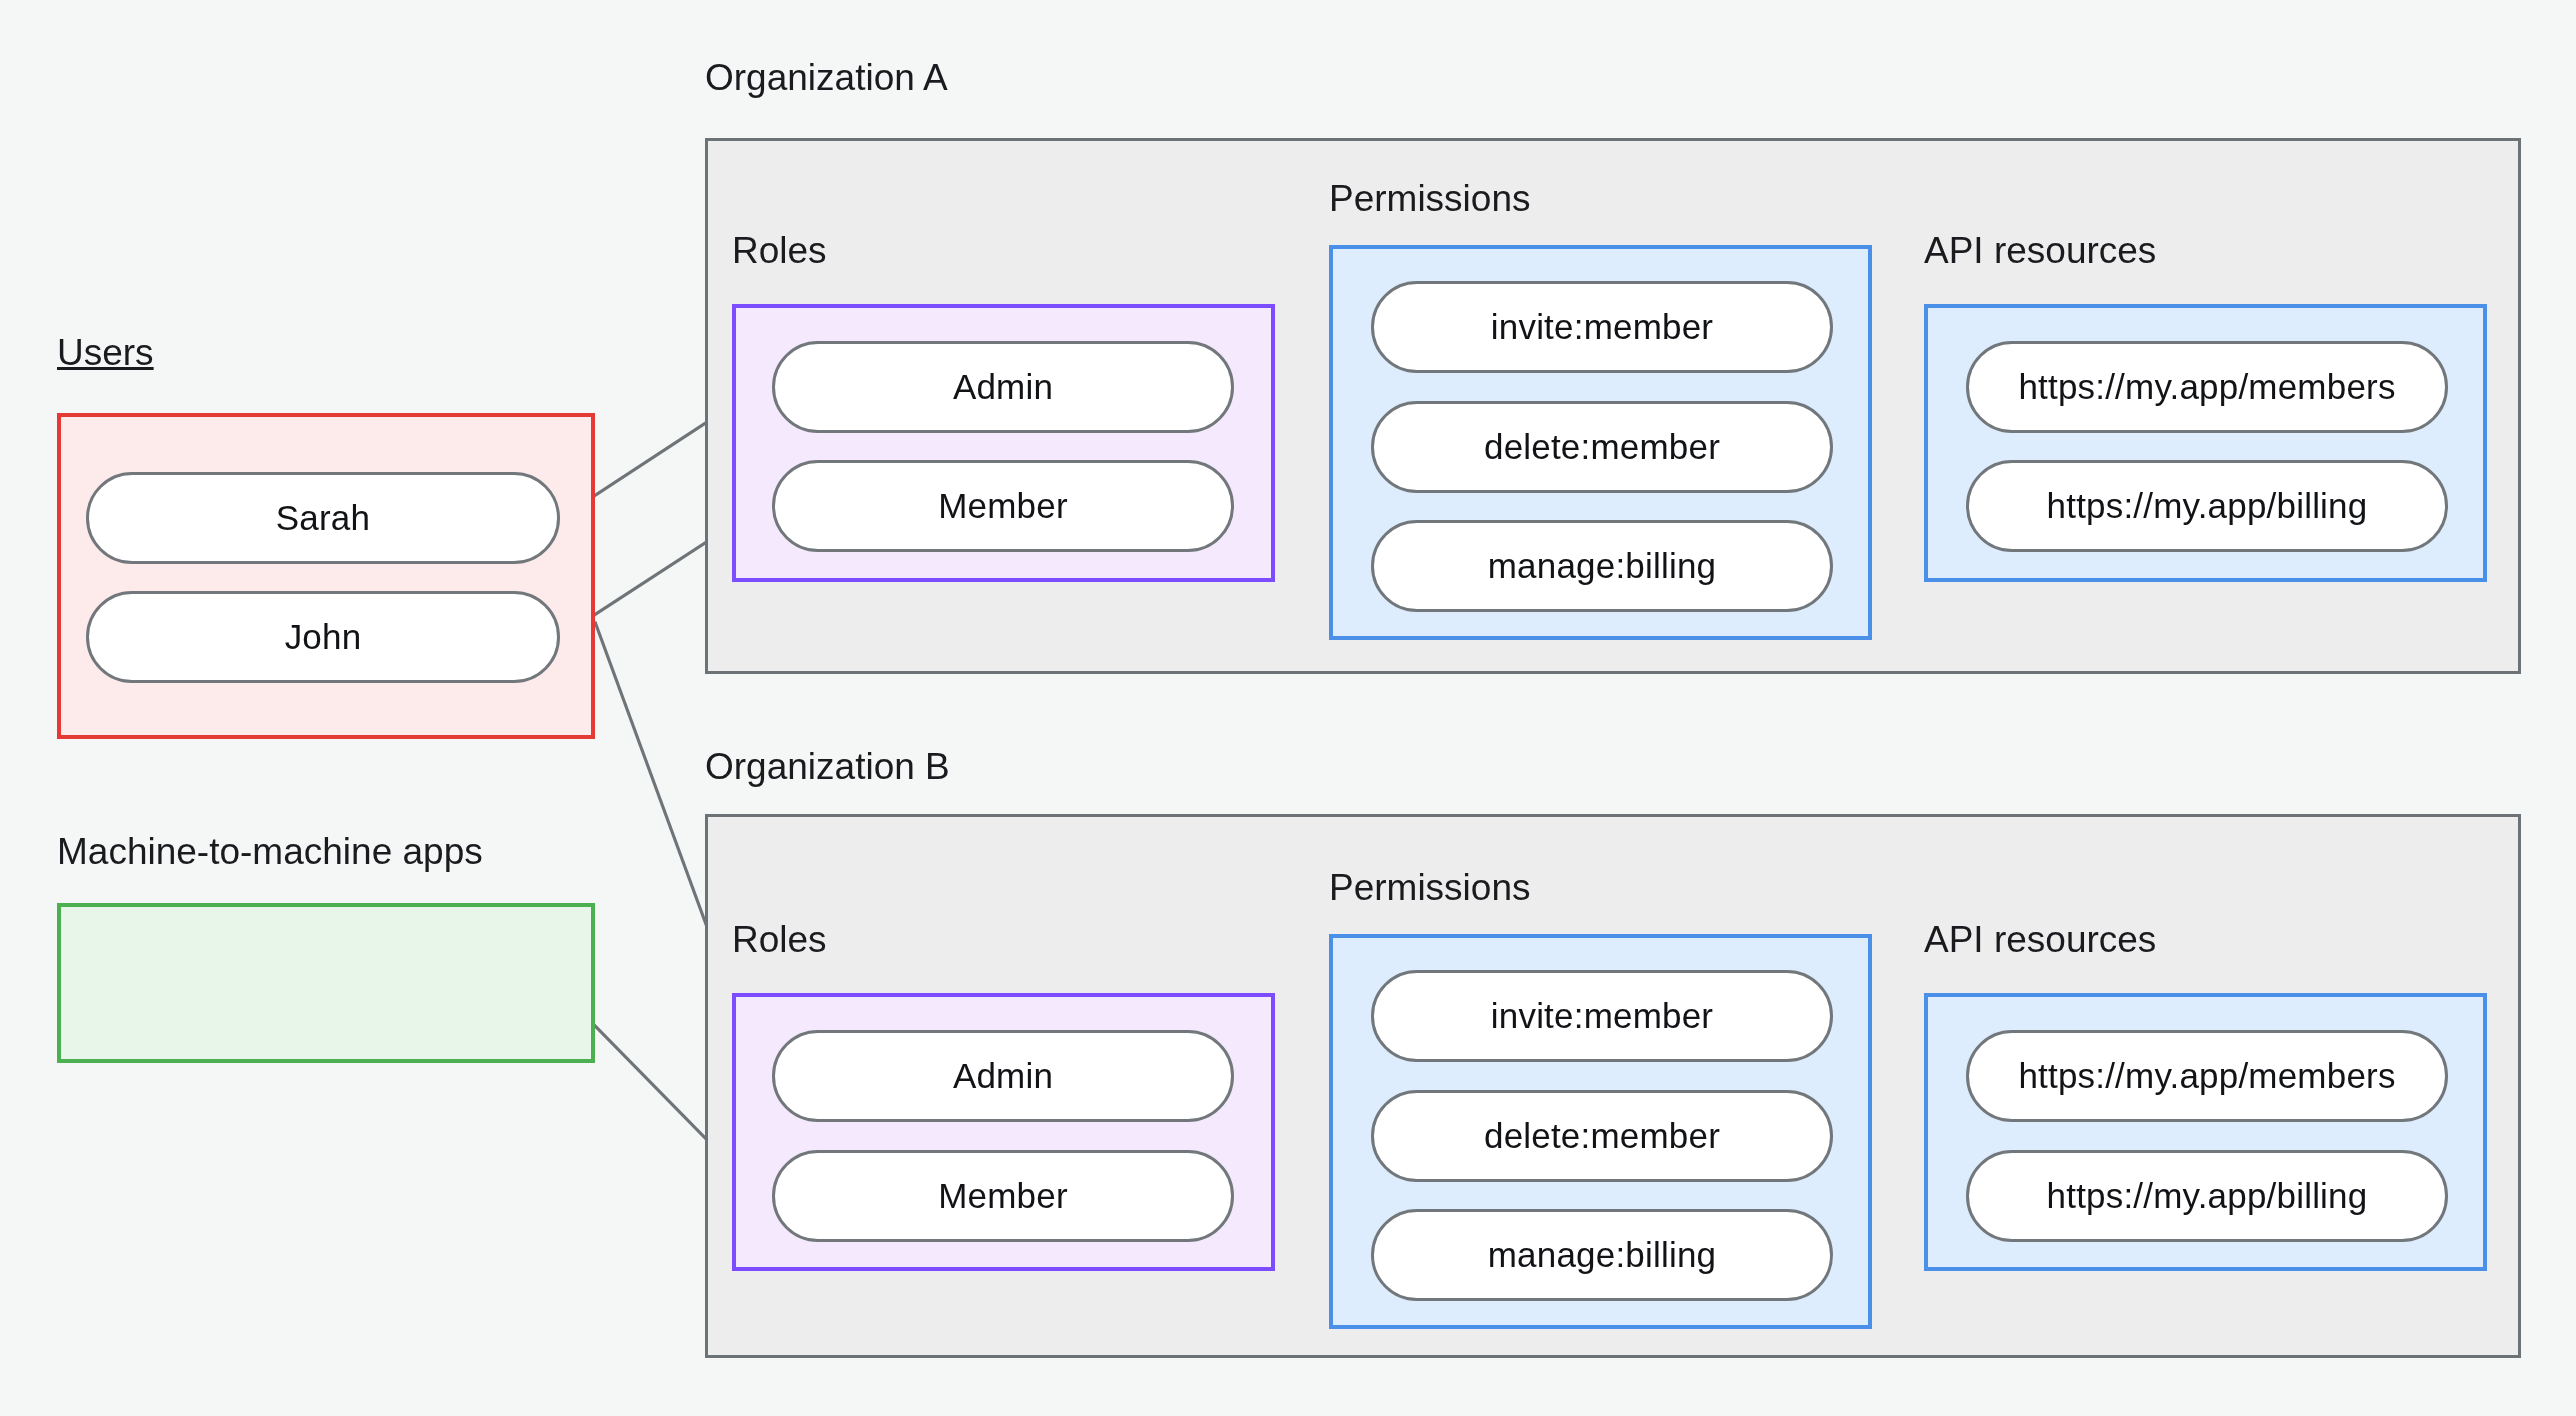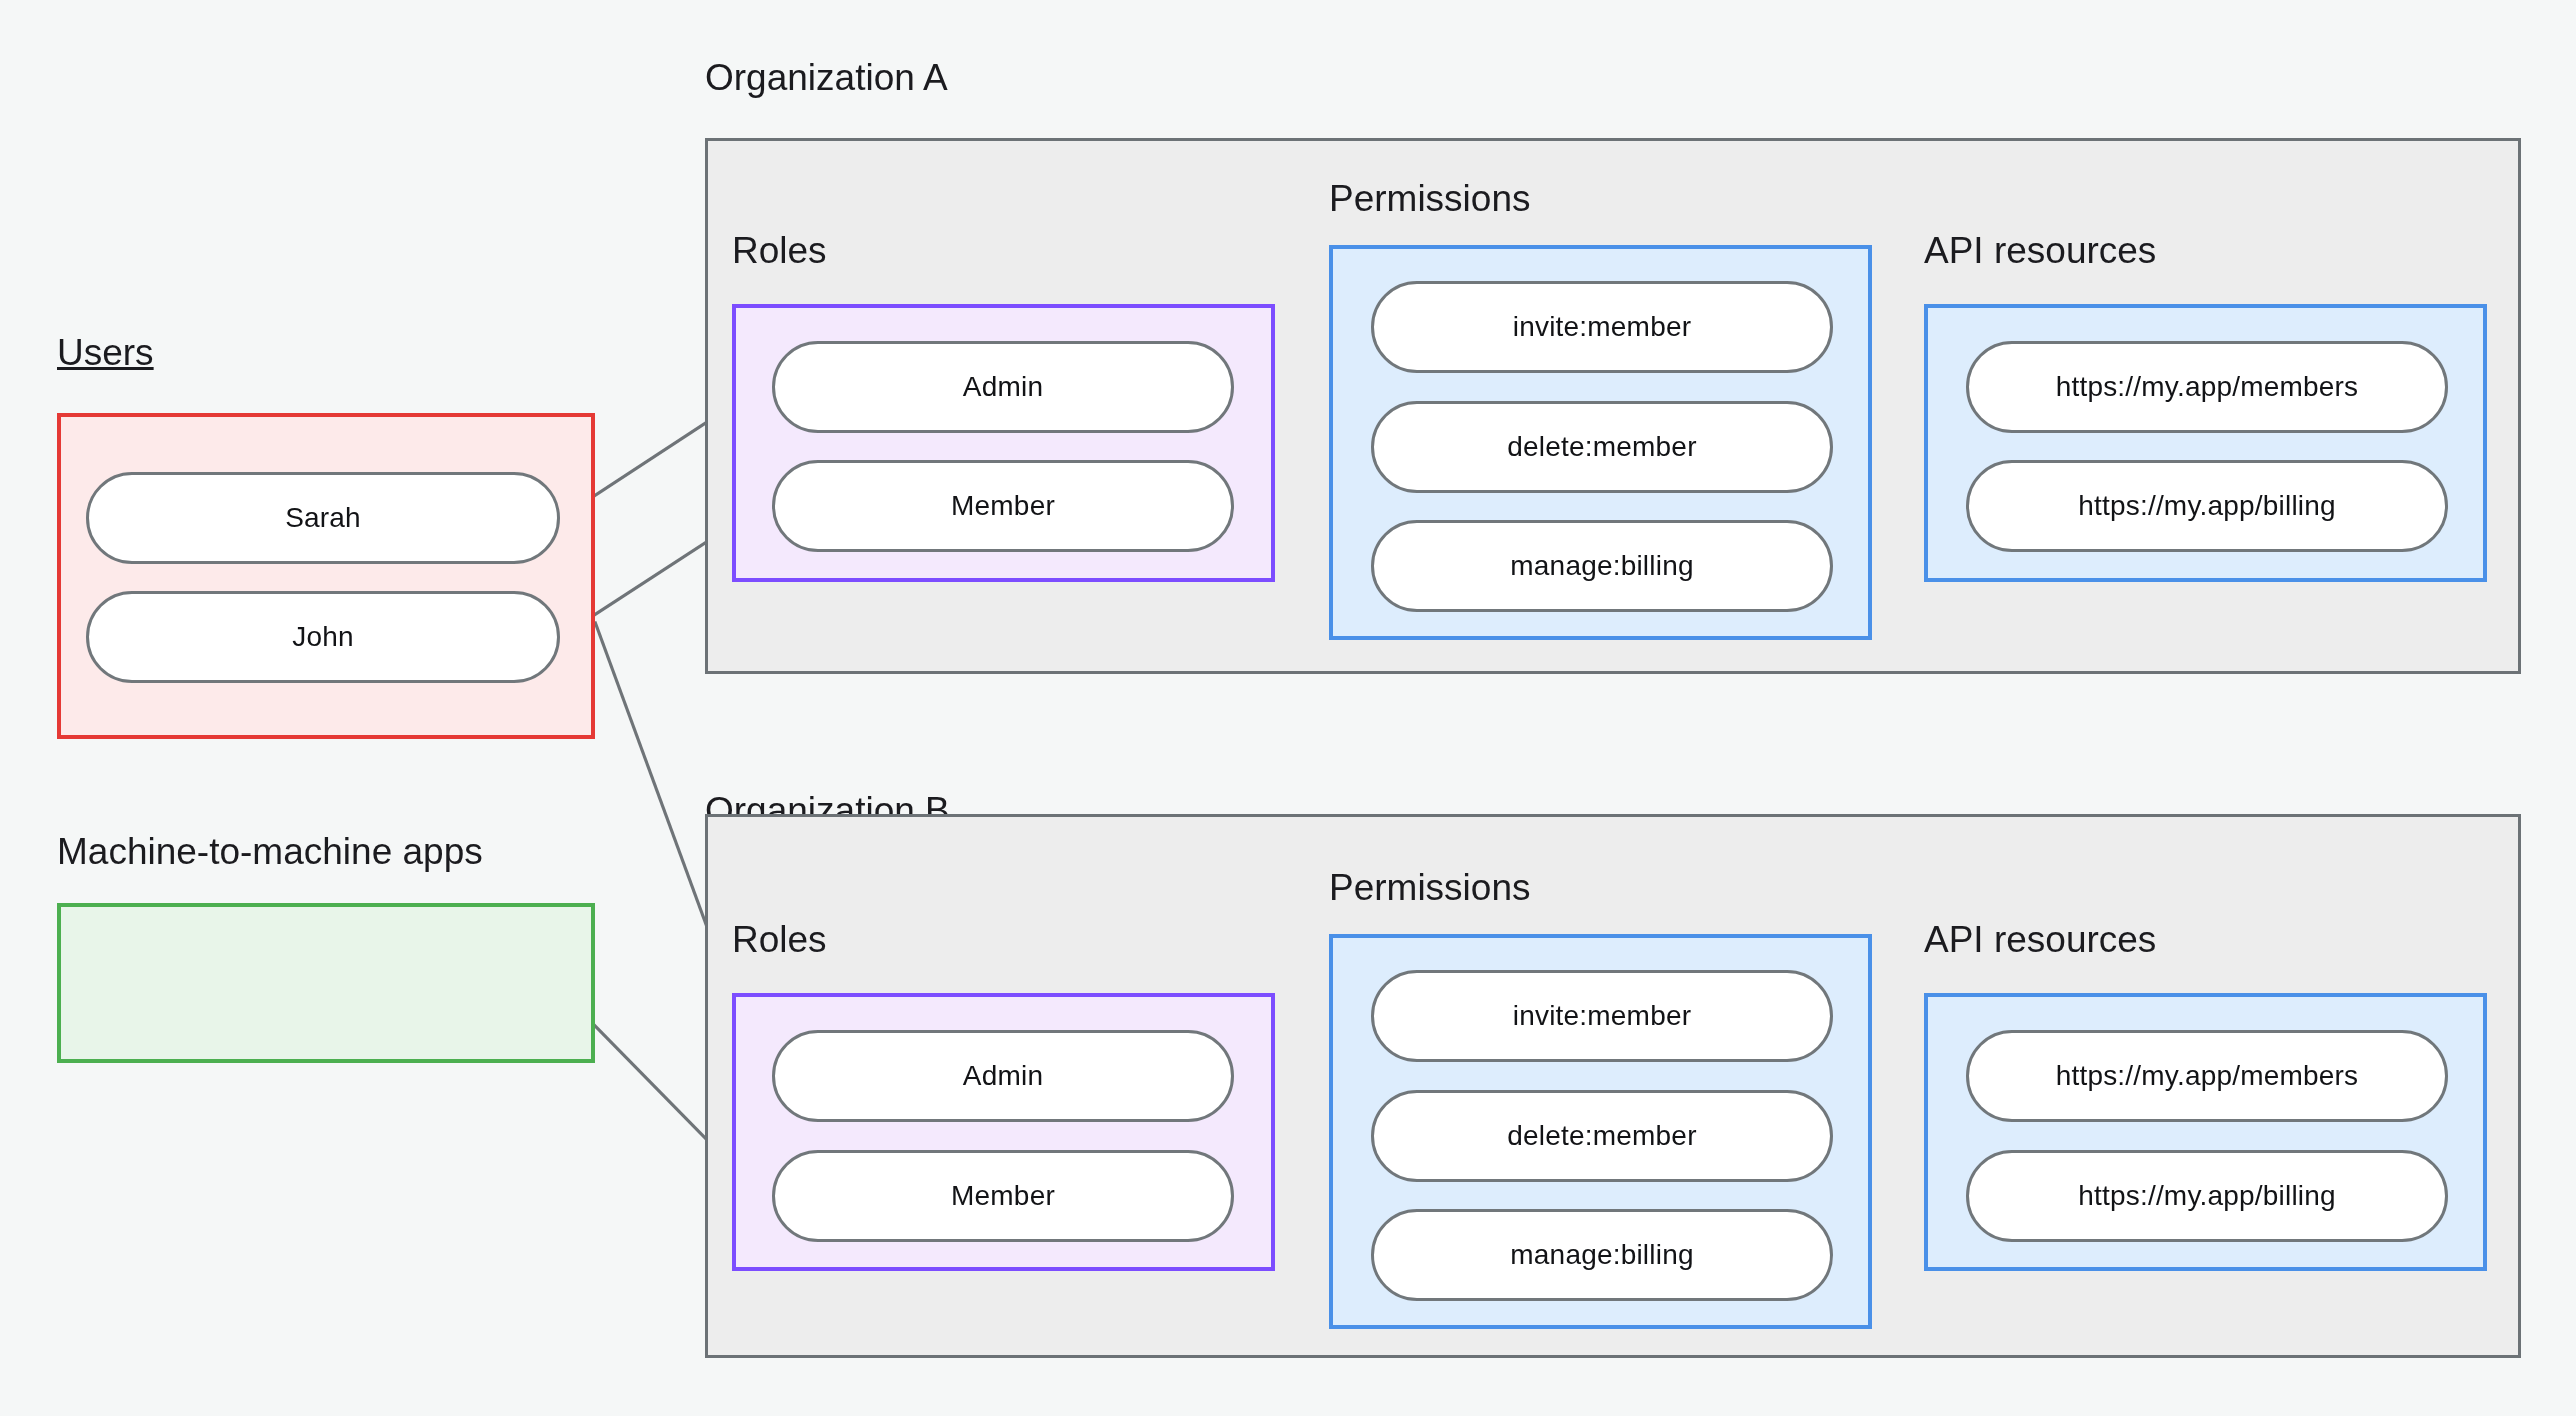--- a/index.html
+++ b/index.html
@@ -49,21 +49,21 @@
   
   .pill{
     position:absolute;
     box-sizing:border-box;
     background:#ffffff;
     border:3.2px solid #71777b;
     border-radius:900px;
     display:flex;
     align-items:center;
     justify-content:center;
-    font-size:28px;
+    font-size:35px;
     color:#121316;
     white-space:nowrap;
     letter-spacing:0.2px;
   }
 </style>
 </head>
 <body>
 
 <div id="stage">
 
@@ -131,21 +131,21 @@
   <div class="cbox perms" style="left:1329px;top:245px;width:543px;height:395px;"></div>
   <div class="pill" style="left:1371px;top:281px;width:462px;height:92px;">invite:member</div>
   <div class="pill" style="left:1371px;top:401px;width:462px;height:92px;">delete:member</div>
   <div class="pill" style="left:1371px;top:520px;width:462px;height:92px;">manage:billing</div>
 
   <div class="grp-label" style="left:1924px;top:232px;">API resources</div>
   <div class="cbox apis" style="left:1924px;top:304px;width:563px;height:278px;"></div>
   <div class="pill" style="left:1966px;top:341px;width:482px;height:92px;">https://my.app/members</div>
   <div class="pill" style="left:1966px;top:460px;width:482px;height:92px;">https://my.app/billing</div>
 
-  <div class="grp-label" style="left:705px;top:748px;margin-top:44px;">Organization B</div>
+  <div class="grp-label" style="left:705px;top:748px;">Organization B</div>
   <div class="orgbox" style="left:705px;top:814px;width:1816px;height:544px;"></div>
 
   <div class="grp-label" style="left:732px;top:921px;">Roles</div>
   <div class="cbox roles" style="left:732px;top:993px;width:543px;height:278px;"></div>
   <div class="pill" style="left:772px;top:1030px;width:462px;height:92px;">Admin</div>
   <div class="pill" style="left:772px;top:1150px;width:462px;height:92px;">Member</div>
 
   <div class="grp-label" style="left:1329px;top:869px;">Permissions</div>
   <div class="cbox perms" style="left:1329px;top:934px;width:543px;height:395px;"></div>
   <div class="pill" style="left:1371px;top:970px;width:462px;height:92px;">invite:member</div>

